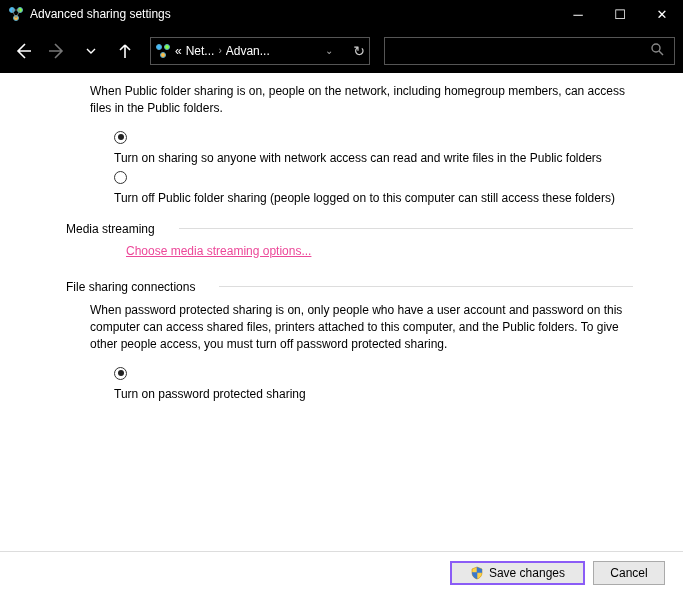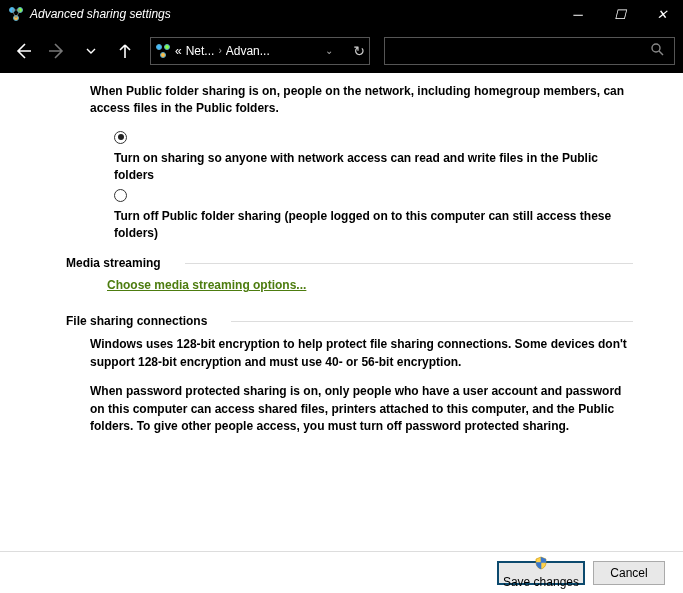--- a/index.html
+++ b/index.html
@@ -1,42 +1,42 @@
 <!DOCTYPE html>
 <html><head>
   <meta charset="utf-8">
   <style>
     * { box-sizing: border-box; margin: 0; padding: 0; }
     body { font-family: "Segoe UI", Tahoma, sans-serif; font-size: 12px; width: 683px; height: 593px; background: #fff; overflow: hidden; }
-    .titlebar { background: #000; color: #fff; height: 28px; display: flex; align-items: center; padding: 0 0 0 8px; font-style: italic; }
+    .titlebar { background: #000; color: #fff; height: 28px; display: flex; align-items: center; padding: 0 0 0 8px; }
     .titlebar .app-icon { width: 16px; height: 16px; margin-right: 6px; }
     .titlebar .title { flex: 1; font-size: 12px; }
     .titlebar .ctrl { width: 42px; height: 28px; display: flex; align-items: center; justify-content: center; color: #fff; font-size: 13px; }
     .navbar { background: #000; height: 45px; display: flex; align-items: center; padding: 0 8px; gap: 4px; }
     .nav-btn { width: 30px; height: 30px; display: flex; align-items: center; justify-content: center; color: #fff; font-size: 15px; }
     .nav-btn.small { font-size: 10px; }
     .breadcrumb { display: flex; align-items: center; border: 1px solid #555; height: 28px; flex: 0 0 220px; margin-left: 6px; padding: 0 4px; gap: 4px; }
     .breadcrumb .bc-icon { width: 16px; height: 16px; }
     .breadcrumb .bc-text { color: #fff; font-size: 12px; white-space: nowrap; overflow: hidden; }
     .breadcrumb .bc-sep { color: #aaa; font-size: 10px; }
     .searchbox { border: 1px solid #555; height: 28px; flex: 1; margin-left: 10px; display: flex; align-items: center; justify-content: flex-end; padding: 0 10px; }
     .searchbox .search-icon { color: #888; font-size: 13px; }
-    .content { padding: 10px 50px 0 66px; height: 478px; overflow-y: auto; font-weight: bold; }
+    .content { padding: 10px 50px 0 66px; height: 478px; overflow-y: auto; }
     .desc { font-size: 12px; line-height: 1.45; margin: 0 0 12px 24px; }
     .radio-group { margin: 0 0 14px 48px; }
     .radio-row { display: flex; align-items: flex-start; gap: 6px; margin-bottom: 3px; line-height: 1.45; flex-direction: column; }
     .radio-circle { width: 13px; height: 13px; border: 1px solid #333; border-radius: 50%; flex-shrink: 0; margin-top: 1px; display: flex; align-items: center; justify-content: center; }
     .radio-circle.checked::after { content: ""; width: 6px; height: 6px; background: #222; border-radius: 50%; }
     .section-header { display: flex; align-items: center; margin: 8px 0 8px 0; gap: 24px; }
     .section-header .sh-text { font-size: 12px; white-space: nowrap; }
     .section-header .sh-line { flex: 1; height: 1px; background: #ddd; }
-    .link { color: #4d7c0f; text-decoration: underline; margin: 0 0 14px 41px; display: inline-block; }
+    .link { color: #ec4899; text-decoration: underline; margin: 0 0 14px 60px; display: inline-block; }
     .footer { border-top: 1px solid #ddd; height: 42px; display: flex; align-items: center; justify-content: flex-end; padding: 0 18px; gap: 8px; }
     .btn { border: 1px solid #aaa; background: #e8e8e8; height: 24px; padding: 0 14px; display: flex; align-items: center; gap: 5px; font-size: 12px; font-family: inherit; min-width: 72px; justify-content: center; }
-    .btn.primary { border: 2px solid #0c4a6e; padding: 0 4px; flex-direction: column; }
+    .btn.primary { border: 2px solid #8b5cf6; padding: 0 18px; }
     .shield { width: 14px; height: 14px; }
     svg.network-icon circle { stroke: #5ac; }
   </style>
 </head>
 <body>
 
 <div class="titlebar">
   <span class="app-icon">
     <svg class="network-icon" viewBox="0 0 16 16">
         <circle cx="4" cy="4" r="2.5" fill="#4bf"></circle>
@@ -118,24 +118,27 @@
   <div class="section-header">
     <span class="sh-text">Media streaming</span>
     <span class="sh-line"></span>
   </div>
   <a class="link">Choose media streaming options...</a>
 
   <div class="section-header">
     <span class="sh-text">File sharing connections</span>
     <span class="sh-line"></span>
   </div>
-  <p class="desc">Windows uses 128-bit encryption to help protect file sharing connections. Some devices don't support 128-bit encryption and must use 40- or 56-bit encryption.</p>
 
   <p class="desc">When password protected sharing is on, only people who have a user account and password on this computer can access shared files, printers attached to this computer, and the Public folders. To give other people access, you must turn off password protected sharing.</p>
   <div class="radio-group">
+    <div class="radio-row">
+      <span class="radio-circle checked"></span>
+      <span>Turn on password protected sharing</span>
+    </div>
   </div>
 
 </div>
 
 <div class="footer">
   <button class="btn primary">
     <span class="shield">
       <svg viewBox="0 0 14 14">
           <path d="M7 1 L12 3 L12 7 C12 10 9.5 12.5 7 13 C4.5 12.5 2 10 2 7 L2 3 Z" fill="#ffd24a" stroke="#c79200" stroke-width="0.6"></path>
           <path d="M7 1 L7 13 M2 6.6 L12 6.6" stroke="#3b78cc" stroke-width="0.6"></path>

